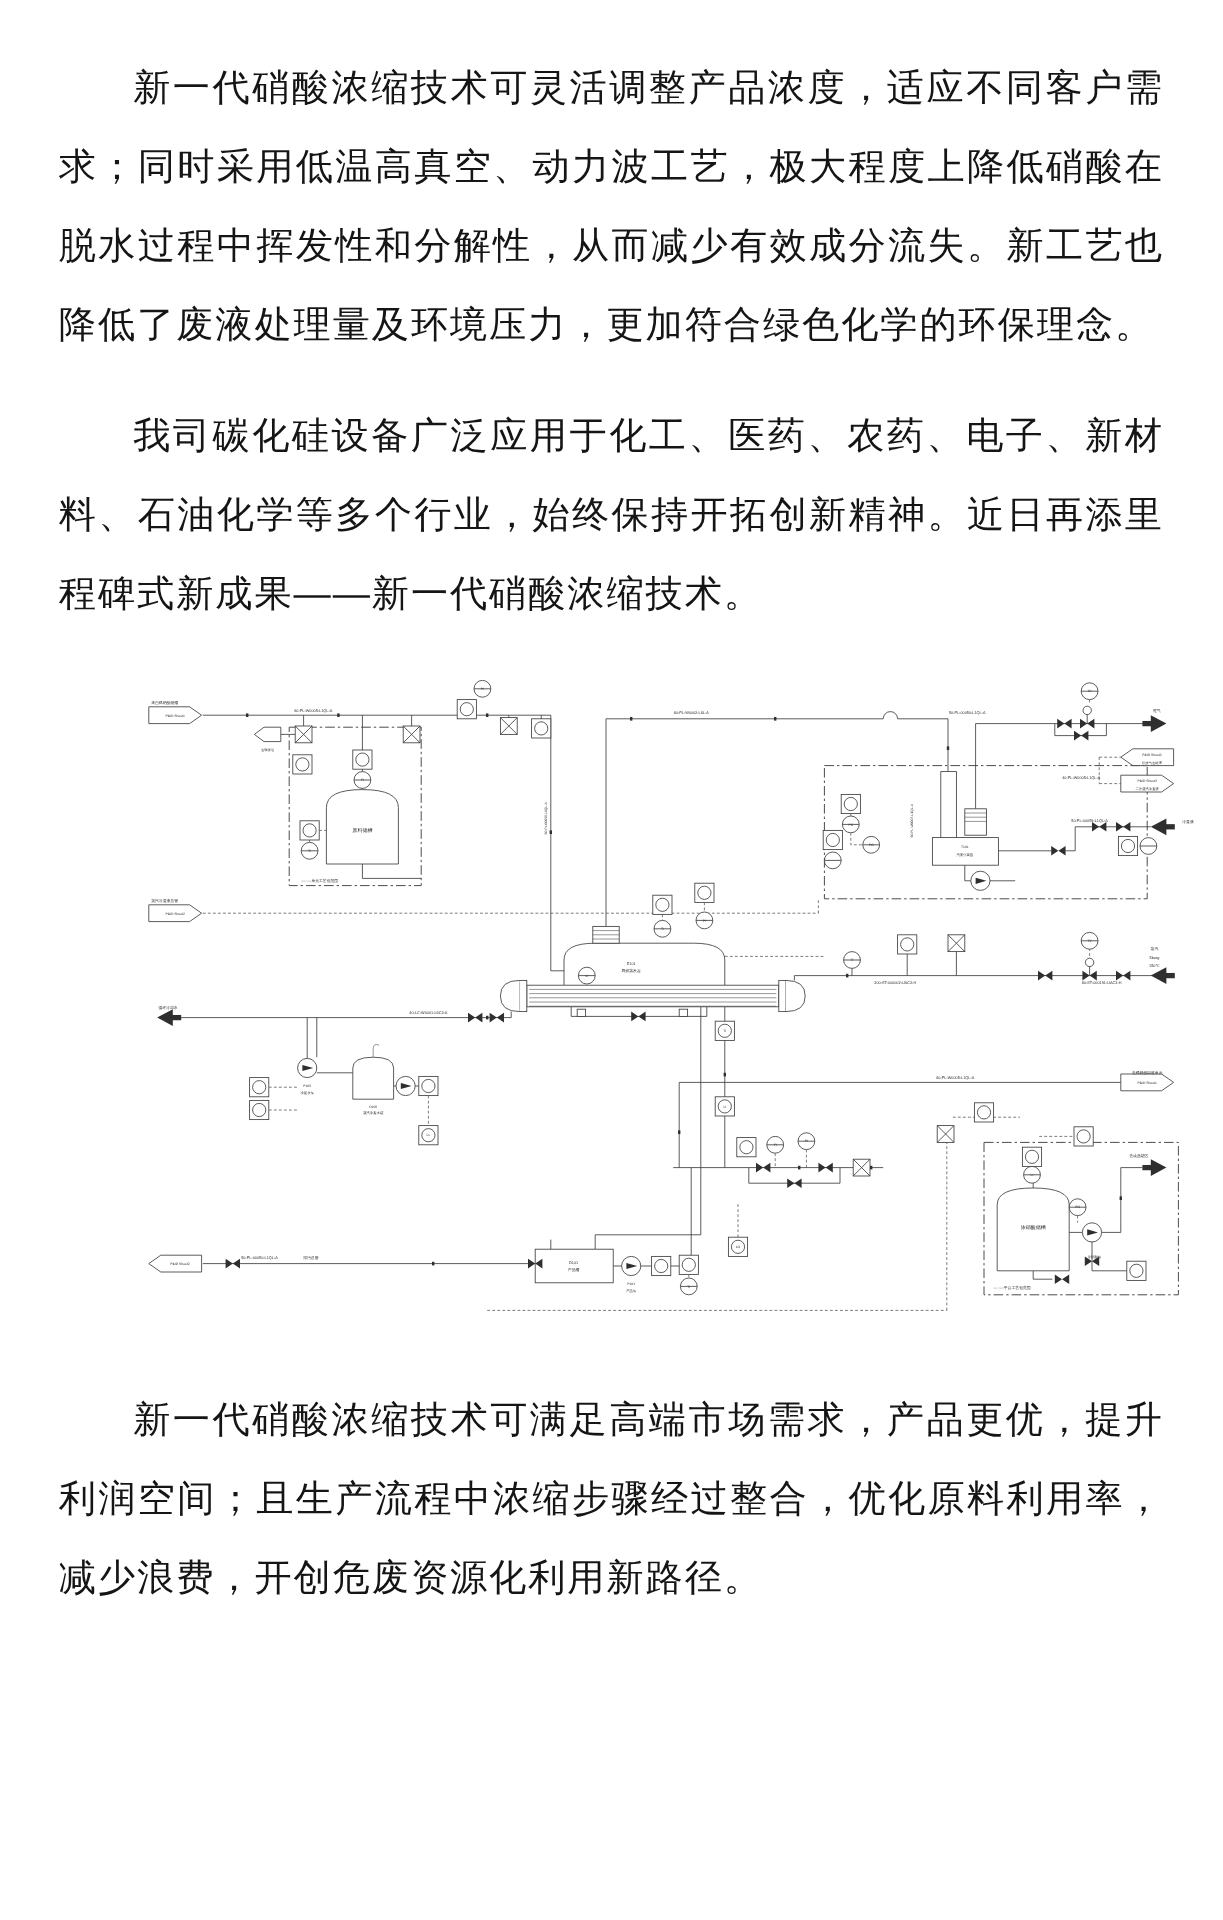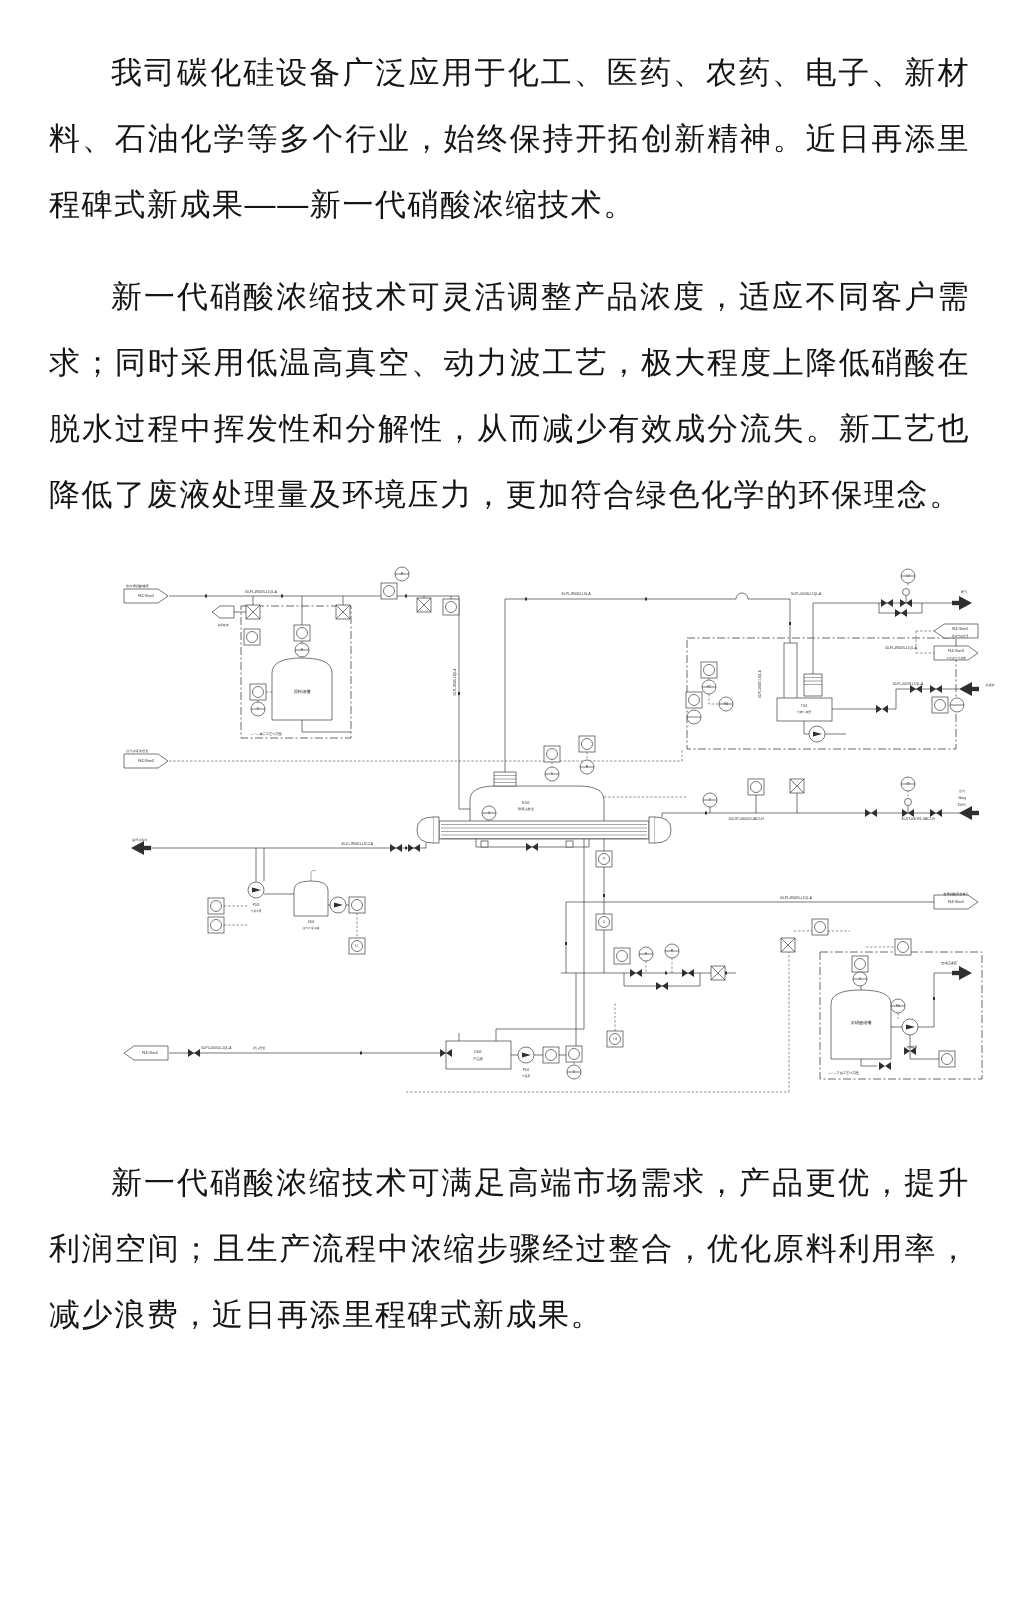--- a/index.html
+++ b/index.html
@@ -20,22 +20,22 @@
   .pt{fill:none;stroke:#3d3d3d;stroke-width:0.45;}
   .pd{fill:none;stroke:#4a4a4a;stroke-width:0.6;stroke-dasharray:2.4 1.8;}
   .pdd{fill:none;stroke:#444;stroke-width:0.8;stroke-dasharray:8 2.5 2 2.5;}
   .sym{fill:#ffffff;stroke:#3d3d3d;stroke-width:0.7;}
   .vf{fill:#2f2f2f;stroke:none;}
 </style>
 </head>
 <body>
 
 <div class="article">
+  <p class="para">新一代硝酸浓缩技术可灵活调整产品浓度，适应不同客户需求；同时采用低温高真空、动力波工艺，极大程度上降低硝酸在脱水过程中挥发性和分解性，从而减少有效成分流失。新工艺也降低了废液处理量及环境压力，更加符合绿色化学的环保理念。</p>
   <p class="para">我司碳化硅设备广泛应用于化工、医药、农药、电子、新材料、石油化学等多个行业，始终保持开拓创新精神。近日再添里程碑式新成果——新一代硝酸浓缩技术。</p>
-  <p class="para">新一代硝酸浓缩技术可灵活调整产品浓度，适应不同客户需求；同时采用低温高真空、动力波工艺，极大程度上降低硝酸在脱水过程中挥发性和分解性，从而减少有效成分流失。新工艺也降低了废液处理量及环境压力，更加符合绿色化学的环保理念。</p>
 
   <figure class="diagram-wrap" style="margin-left:57px;margin-top:14px;margin-bottom:0;">
   <svg viewBox="0 0 908 548" width="908" height="548" aria-hidden="false">
     <defs>
       <g id="ic">
             <circle r="7" class="sym"></circle>
             <line x1="-7" y1="0" x2="7" y2="0" class="pl"></line>
           </g>
       <g id="is">
             <rect x="-8" y="-8" width="16" height="16" class="sym"></rect>
@@ -322,14 +322,14 @@
       <text class="t28" x="754" y="426">LI</text>
       <text class="t28" x="468" y="519">TI</text>
       <text class="t28" x="509" y="486">LG</text>
       <text class="t28" x="498" y="306">TI</text>
       <text class="t28" x="498" y="369">LI</text>
       <text class="t28" x="792" y="453">PG</text>
     </g>
   </svg>
   </figure>
 
-  <p class="para after">新一代硝酸浓缩技术可满足高端市场需求，产品更优，提升利润空间；且生产流程中浓缩步骤经过整合，优化原料利用率，减少浪费，近日再添里程碑式新成果。</p>
+  <p class="para after">新一代硝酸浓缩技术可满足高端市场需求，产品更优，提升利润空间；且生产流程中浓缩步骤经过整合，优化原料利用率，减少浪费，开创危废资源化利用新路径。</p>
 </div>
 
 </body></html>

